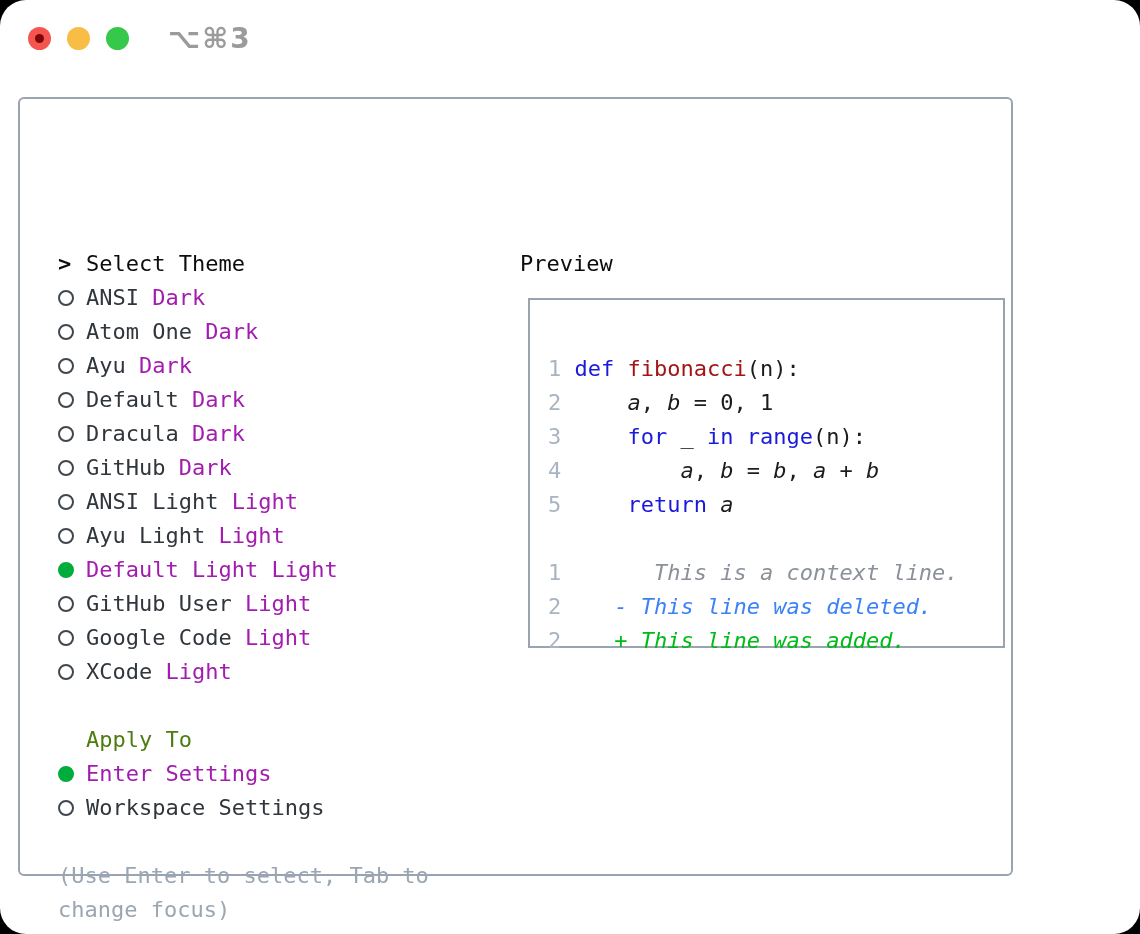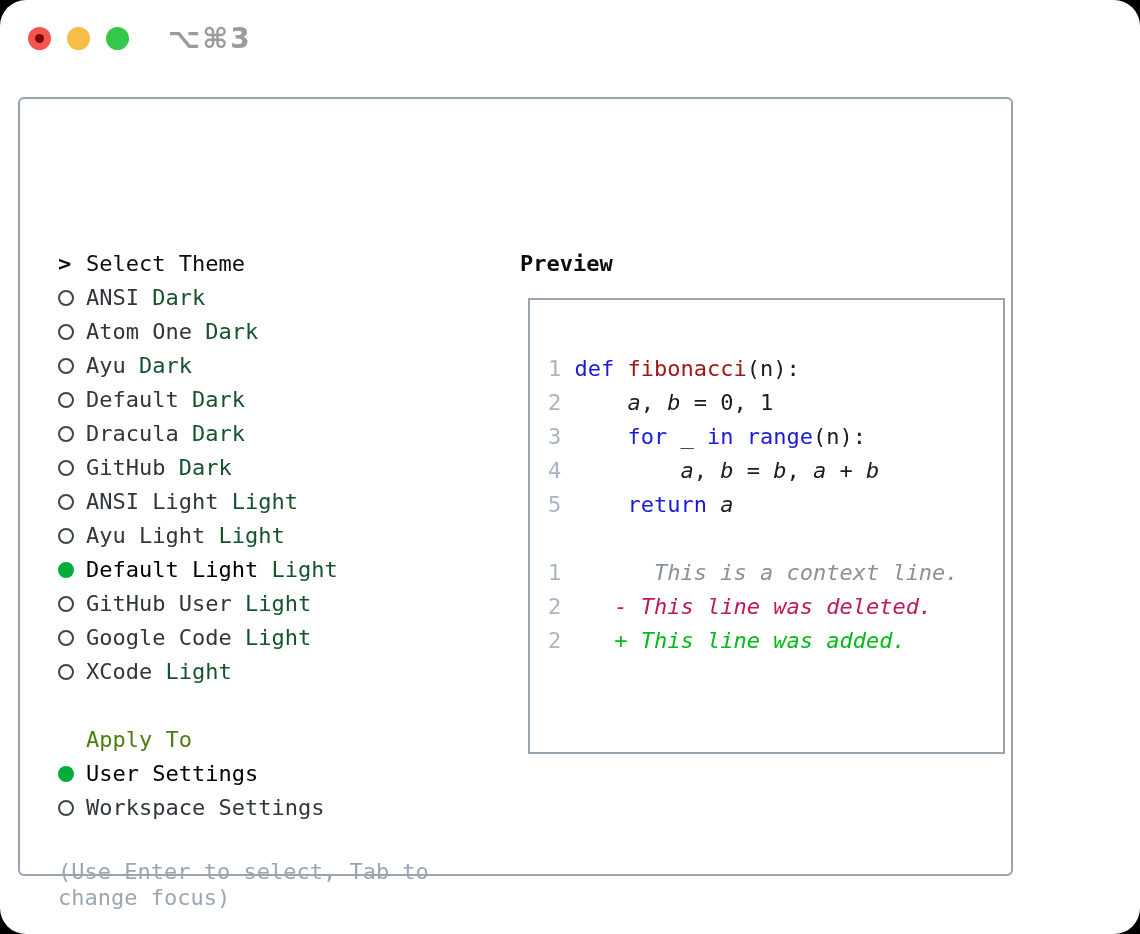--- a/index.html
+++ b/index.html
@@ -25,41 +25,41 @@
   
   .left-col{position:absolute;left:38px;top:148px;width:430px;font-size:22px;line-height:34px;}
   .row{display:flex;align-items:center;height:34px;white-space:pre;}
   .row.blank{height:34px;}
   .marker{width:28px;flex:0 0 28px;display:flex;align-items:center;}
   .caret{color:#0c0c0c;font-weight:bold;}
   .circle{width:16px;height:16px;border-radius:50%;border:2px solid #3f464e;
        box-sizing:border-box;display:inline-block;}
   .circle.filled{background:#00ad3c;border-color:#00ad3c;}
   .item-name{color:#30363c;}
-  .item-name.selected{color:#000000;}
-  .item-tag{color:#14532d;}
+  .item-name.selected{color:#a21caf;}
+  .item-tag{color:#a21caf;}
   .section-title{color:#4d7c0f;}
   .list-title{color:#0c0c0c;font-weight:normal;}
   .help{position:absolute;left:38px;top:760px;width:400px;font-size:22px;
-       line-height:26px;color:#9aa6b2;}
+       line-height:34px;color:#9aa6b2;}
 
   
   .preview-title{position:absolute;left:500px;top:148px;height:34px;line-height:34px;
-       font-size:22px;font-weight:bold;color:#0c0c0c;}
-  .preview-box{position:absolute;left:508px;top:199px;width:477px;height:456px;
+       font-size:22px;font-weight:normal;color:#0c0c0c;}
+  .preview-box{position:absolute;left:508px;top:199px;width:477px;height:350px;
        border:2px solid #9aa3b0;background:#fff;box-sizing:border-box;text-decoration:underline;}
   .code{position:absolute;left:18px;top:52px;font-size:22px;line-height:34px;white-space:pre;}
   .code-line{height:34px;}
   .ln{color:#a9b4c2;}
   .tok-plain{color:#1c1c1c;}
   .tok-kw{color:#1a1ad9;}
   .tok-fn{color:#a31515;}
   .tok-var{color:#1c1c1c;font-style:italic;}
   .tok-ctx{color:#8a9199;font-style:italic;}
-  .tok-del{color:#be185d;font-style:italic;}
+  .tok-del{color:#3b82f6;font-style:italic;}
   .tok-add{color:#00bb17;font-style:italic;}
 </style>
 </head>
 <body>
 
 <div class="window">
 
   <div class="titlebar">
     <div class="traffic red">
       <span class="dot"></span>
@@ -89,21 +89,21 @@
           <div class="row"><span class="marker"><span class="circle"></span></span><span class="item-name">GitHub User</span><span class="item-tag"> Light</span></div>
           <div class="row"><span class="marker"><span class="circle"></span></span><span class="item-name">Google Code</span><span class="item-tag"> Light</span></div>
           <div class="row"><span class="marker"><span class="circle"></span></span><span class="item-name">XCode</span><span class="item-tag"> Light</span></div>
         </div>
       <div class="row blank"></div>
       <div class="row">
         <span class="marker"></span>
         <span class="section-title">Apply To</span>
       </div>
       <div id="apply-options">
-          <div class="row"><span class="marker"><span class="circle filled"></span></span><span class="item-name selected">User Settings</span></div>
+          <div class="row"><span class="marker"><span class="circle filled"></span></span><span class="item-name selected">Enter Settings</span></div>
           <div class="row"><span class="marker"><span class="circle"></span></span><span class="item-name">Workspace Settings</span></div>
         </div>
     </div>
 
     <div class="help">(Use Enter to select, Tab to change focus)</div>
 
     <div class="preview-title">Preview</div>
 
     <div class="preview-box">
       <div class="code" id="code-lines"><div class="code-line"><span class="ln">1 </span><span class="tok-kw">def</span><span class="tok-plain"> </span><span class="tok-fn">fibonacci</span><span class="tok-plain">(n):</span></div><div class="code-line"><span class="ln">2 </span><span class="tok-plain">    </span><span class="tok-var">a</span><span class="tok-plain">, </span><span class="tok-var">b</span><span class="tok-plain"> = 0, 1</span></div><div class="code-line"><span class="ln">3 </span><span class="tok-plain">    </span><span class="tok-kw">for</span><span class="tok-plain"> _ </span><span class="tok-kw">in</span><span class="tok-plain"> </span><span class="tok-kw">range</span><span class="tok-plain">(n):</span></div><div class="code-line"><span class="ln">4 </span><span class="tok-plain">        </span><span class="tok-var">a</span><span class="tok-plain">, </span><span class="tok-var">b</span><span class="tok-plain"> = </span><span class="tok-var">b</span><span class="tok-plain">, </span><span class="tok-var">a</span><span class="tok-plain"> + </span><span class="tok-var">b</span></div><div class="code-line"><span class="ln">5 </span><span class="tok-plain">    </span><span class="tok-kw">return</span><span class="tok-plain"> </span><span class="tok-var">a</span></div><div class="code-line"><span class="ln">  </span></div><div class="code-line"><span class="ln">1 </span><span class="tok-ctx">      This is a context line.</span></div><div class="code-line"><span class="ln">2 </span><span class="tok-del">   - This line was deleted.</span></div><div class="code-line"><span class="ln">2 </span><span class="tok-add">   + This line was added.</span></div></div>

